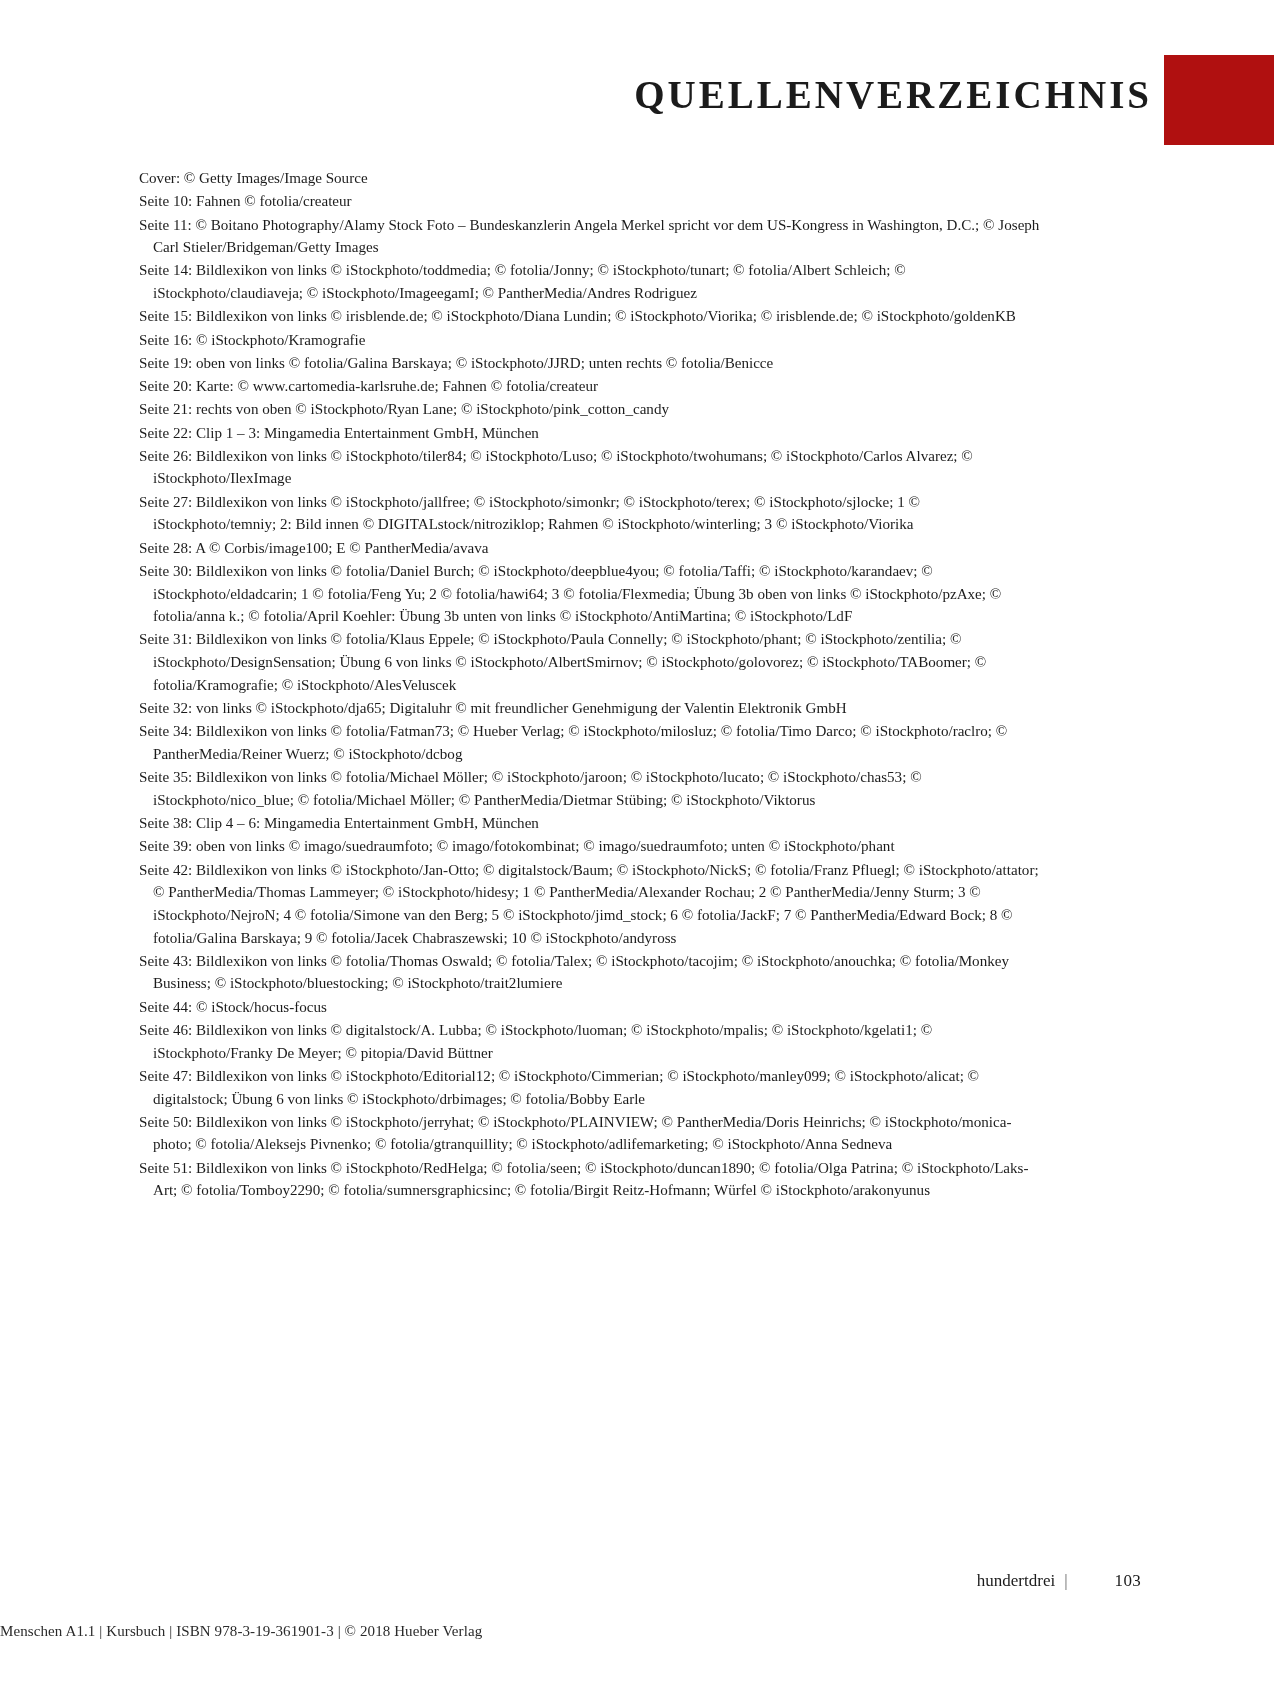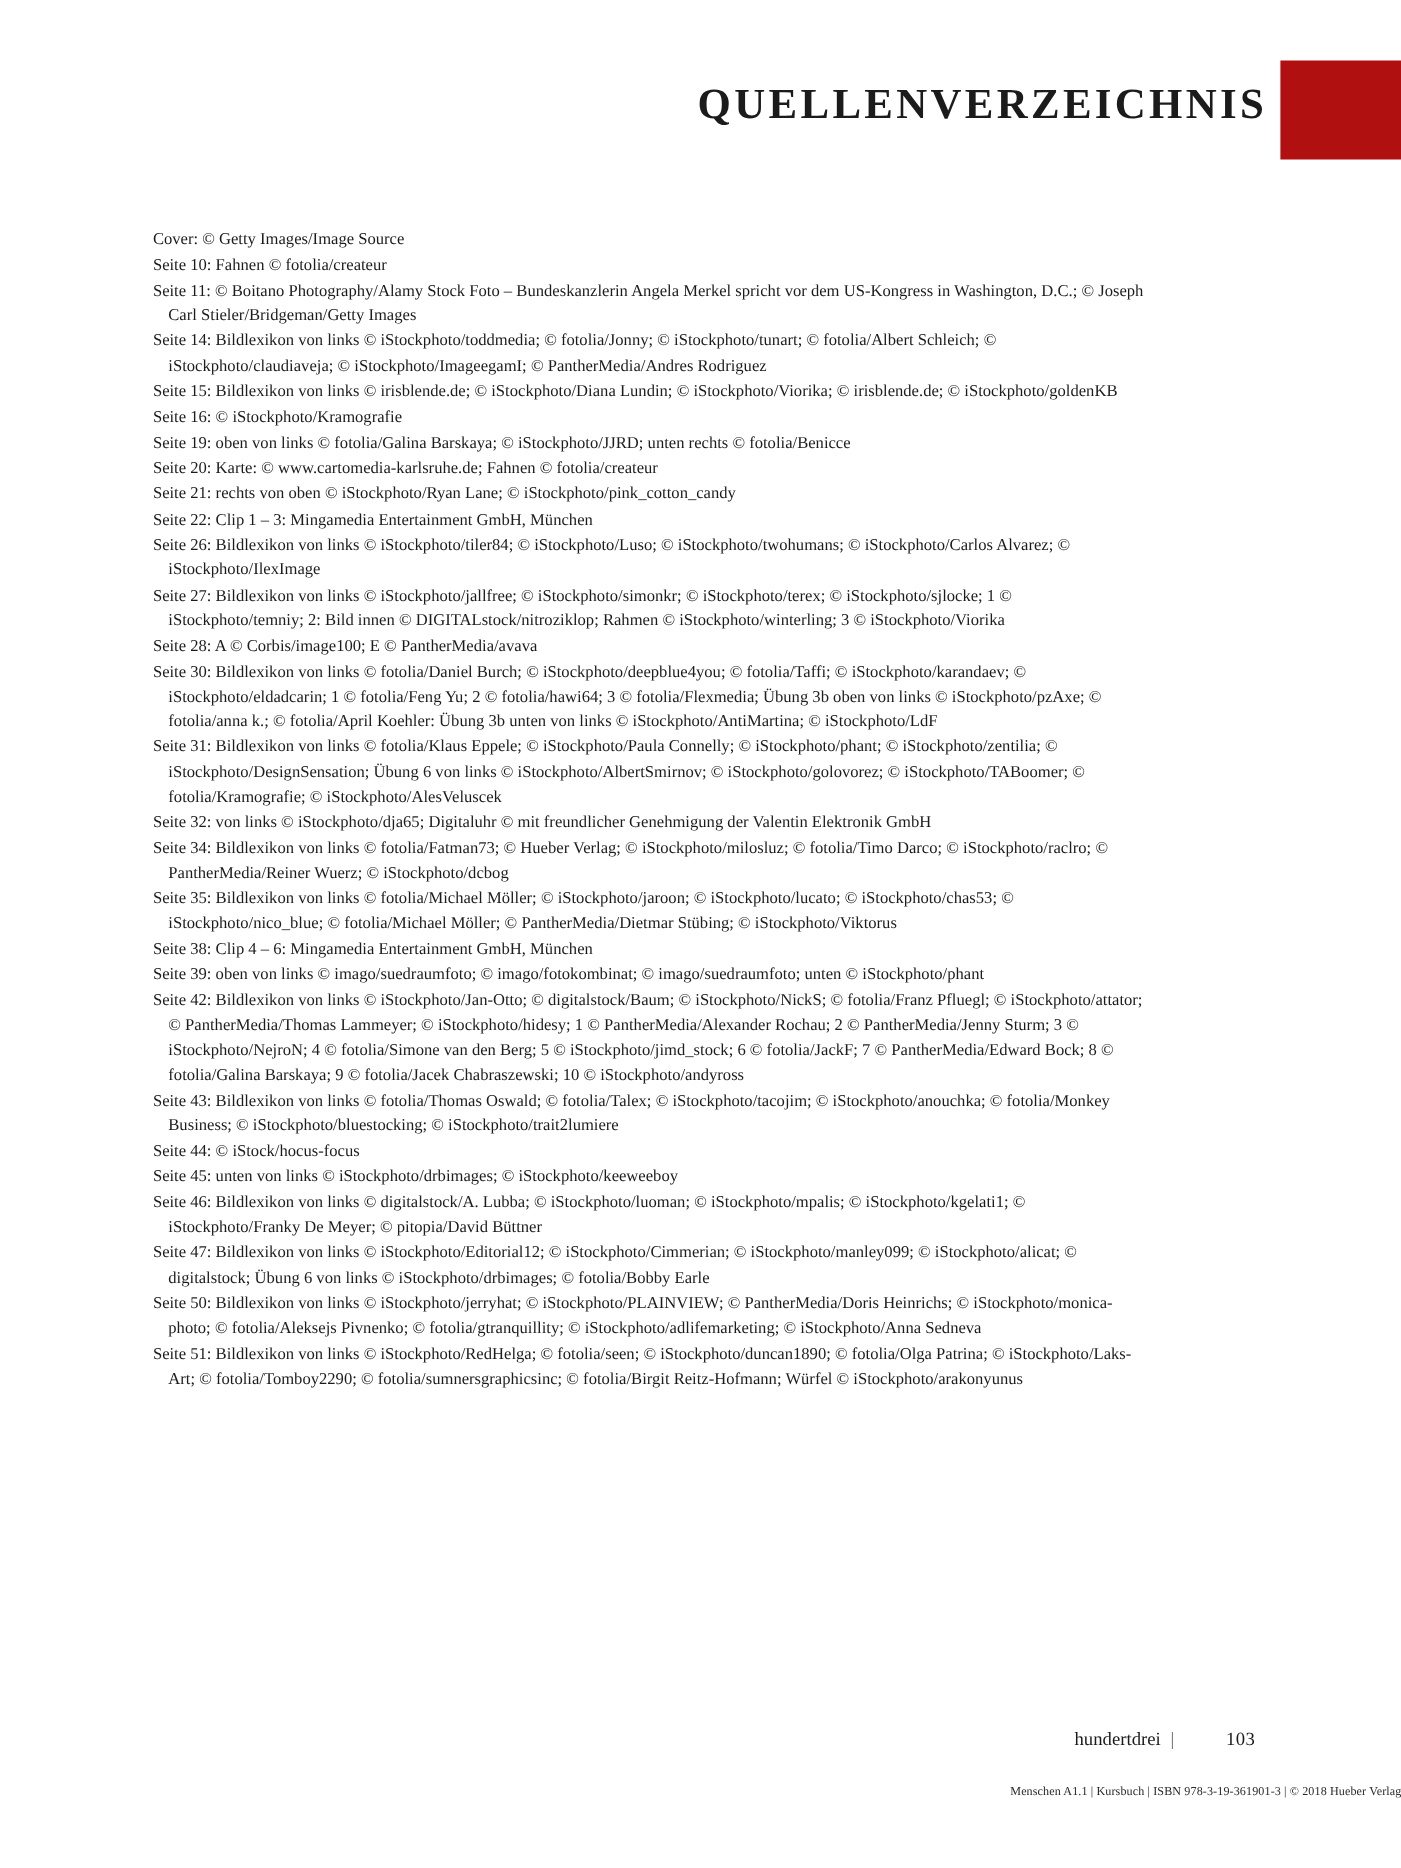--- a/index.html
+++ b/index.html
@@ -40,21 +40,20 @@
     white-space: nowrap;
     font-family: "Liberation Serif", "DejaVu Serif", serif;
   }
 
   
   .credits {
     position: absolute;
     left: 139px;
     top: 167px;
     width: 904px;
-    margin-top: 40px;
   }
   .credit-entry {
     font-size: 15.1px;
     line-height: 22.65px;
     text-indent: -14px;
     padding-left: 14px;
     margin: 0 0 0.6px 0;
     text-align: left;
     word-spacing: 0px;
     color: #1c1c1c;
@@ -75,22 +74,22 @@
   }
   .folio .num {
     letter-spacing: 0.3px;
     margin-left: 40px;
   }
   .colophon {
     position: absolute;
     left: 0;
     right: 0;
     top: 1623px;
-    text-align: right;
-    font-size: 11px;
+    text-align: left;
+    font-size: 15px;
     color: #2a2a2a;
     letter-spacing: 0.1px;
   }
 </style>
 </head>
 <body>
 
 <div class="header">
   <div class="red-block"></div>
   <div class="page-title">QUELLENVERZEICHNIS</div>
@@ -113,21 +112,20 @@
     <p class="credit-entry">Seite 30: Bildlexikon von links © fotolia/Daniel Burch; © iStockphoto/deepblue4you; © fotolia/Taffi; © iStockphoto/karandaev; © iStockphoto/eldadcarin; 1 © fotolia/Feng Yu; 2 © fotolia/hawi64; 3 © fotolia/Flexmedia; Übung 3b oben von links © iStockphoto/pzAxe; © fotolia/anna k.; © fotolia/April Koehler: Übung 3b unten von links © iStockphoto/AntiMartina; © iStockphoto/LdF</p>
     <p class="credit-entry">Seite 31: Bildlexikon von links © fotolia/Klaus Eppele; © iStockphoto/Paula Connelly; © iStockphoto/phant; © iStockphoto/zentilia; © iStockphoto/DesignSensation; Übung 6 von links © iStockphoto/AlbertSmirnov; © iStockphoto/golovorez; © iStockphoto/TABoomer; © fotolia/Kramografie; © iStockphoto/AlesVeluscek</p>
     <p class="credit-entry">Seite 32: von links © iStockphoto/dja65; Digitaluhr © mit freundlicher Genehmigung der Valentin Elektronik GmbH</p>
     <p class="credit-entry">Seite 34: Bildlexikon von links © fotolia/Fatman73; © Hueber Verlag; © iStockphoto/milosluz; © fotolia/Timo Darco; © iStockphoto/raclro; © PantherMedia/Reiner Wuerz; © iStockphoto/dcbog</p>
     <p class="credit-entry">Seite 35: Bildlexikon von links © fotolia/Michael Möller; © iStockphoto/jaroon; © iStockphoto/lucato; © iStockphoto/chas53; © iStockphoto/nico_blue; © fotolia/Michael Möller; © PantherMedia/Dietmar Stübing; © iStockphoto/Viktorus</p>
     <p class="credit-entry">Seite 38: Clip 4 – 6: Mingamedia Entertainment GmbH, München</p>
     <p class="credit-entry">Seite 39: oben von links © imago/suedraumfoto; © imago/fotokombinat; © imago/suedraumfoto; unten © iStockphoto/phant</p>
     <p class="credit-entry">Seite 42: Bildlexikon von links © iStockphoto/Jan-Otto; © digitalstock/Baum; © iStockphoto/NickS; © fotolia/Franz Pfluegl; © iStockphoto/attator; © PantherMedia/Thomas Lammeyer; © iStockphoto/hidesy; 1 © PantherMedia/Alexander Rochau; 2 © PantherMedia/Jenny Sturm; 3 © iStockphoto/NejroN; 4 © fotolia/Simone van den Berg; 5 © iStockphoto/jimd_stock; 6 © fotolia/JackF; 7 © PantherMedia/Edward Bock; 8 © fotolia/Galina Barskaya; 9 © fotolia/Jacek Chabraszewski; 10 © iStockphoto/andyross</p>
     <p class="credit-entry">Seite 43: Bildlexikon von links © fotolia/Thomas Oswald; © fotolia/Talex; © iStockphoto/tacojim; © iStockphoto/anouchka; © fotolia/Monkey Business; © iStockphoto/bluestocking; © iStockphoto/trait2lumiere</p>
     <p class="credit-entry">Seite 44: © iStock/hocus-focus</p>
-    <p class="credit-entry">Seite 45: unten von links © iStockphoto/drbimages; © iStockphoto/keeweeboy</p>
     <p class="credit-entry">Seite 46: Bildlexikon von links © digitalstock/A. Lubba; © iStockphoto/luoman; © iStockphoto/mpalis; © iStockphoto/kgelati1; © iStockphoto/Franky De Meyer; © pitopia/David Büttner</p>
     <p class="credit-entry">Seite 47: Bildlexikon von links © iStockphoto/Editorial12; © iStockphoto/Cimmerian; © iStockphoto/manley099; © iStockphoto/alicat; © digitalstock; Übung 6 von links © iStockphoto/drbimages; © fotolia/Bobby Earle</p>
     <p class="credit-entry">Seite 50: Bildlexikon von links © iStockphoto/jerryhat; © iStockphoto/PLAINVIEW; © PantherMedia/Doris Heinrichs; © iStockphoto/monica-photo; © fotolia/Aleksejs Pivnenko; © fotolia/gtranquillity; © iStockphoto/adlifemarketing; © iStockphoto/Anna Sedneva</p>
     <p class="credit-entry">Seite 51: Bildlexikon von links © iStockphoto/RedHelga; © fotolia/seen; © iStockphoto/duncan1890; © fotolia/Olga Patrina; © iStockphoto/Laks-Art; © fotolia/Tomboy2290; © fotolia/sumnersgraphicsinc; © fotolia/Birgit Reitz-Hofmann; Würfel © iStockphoto/arakonyunus</p>
   </div>
 
 <div class="folio">
   <span>hundertdrei</span><span class="sep">|</span><span class="num">103</span>
 </div>
 

